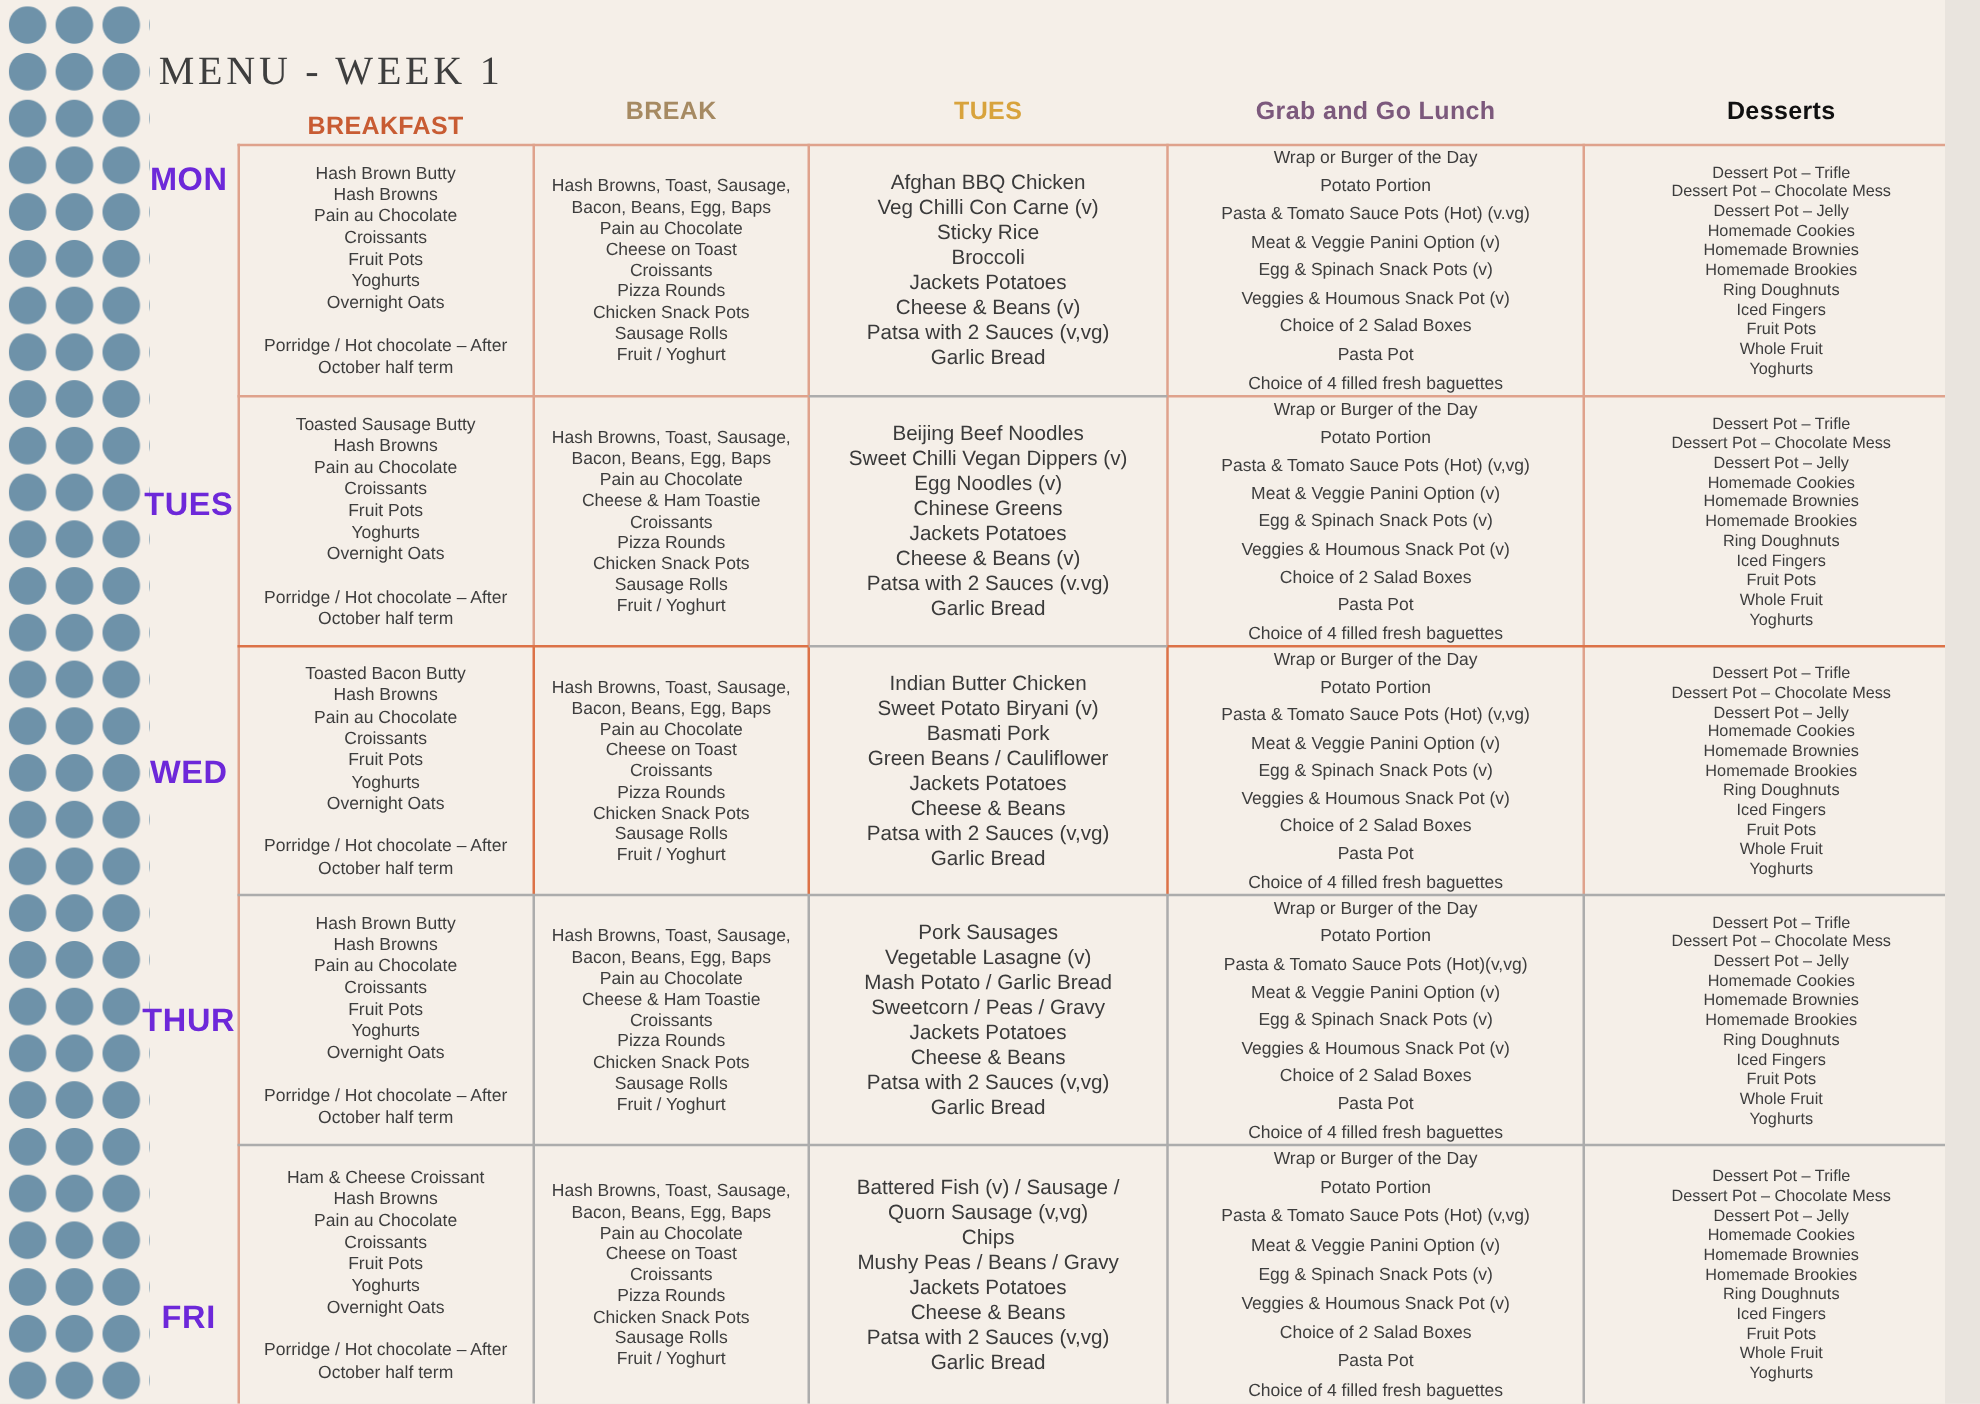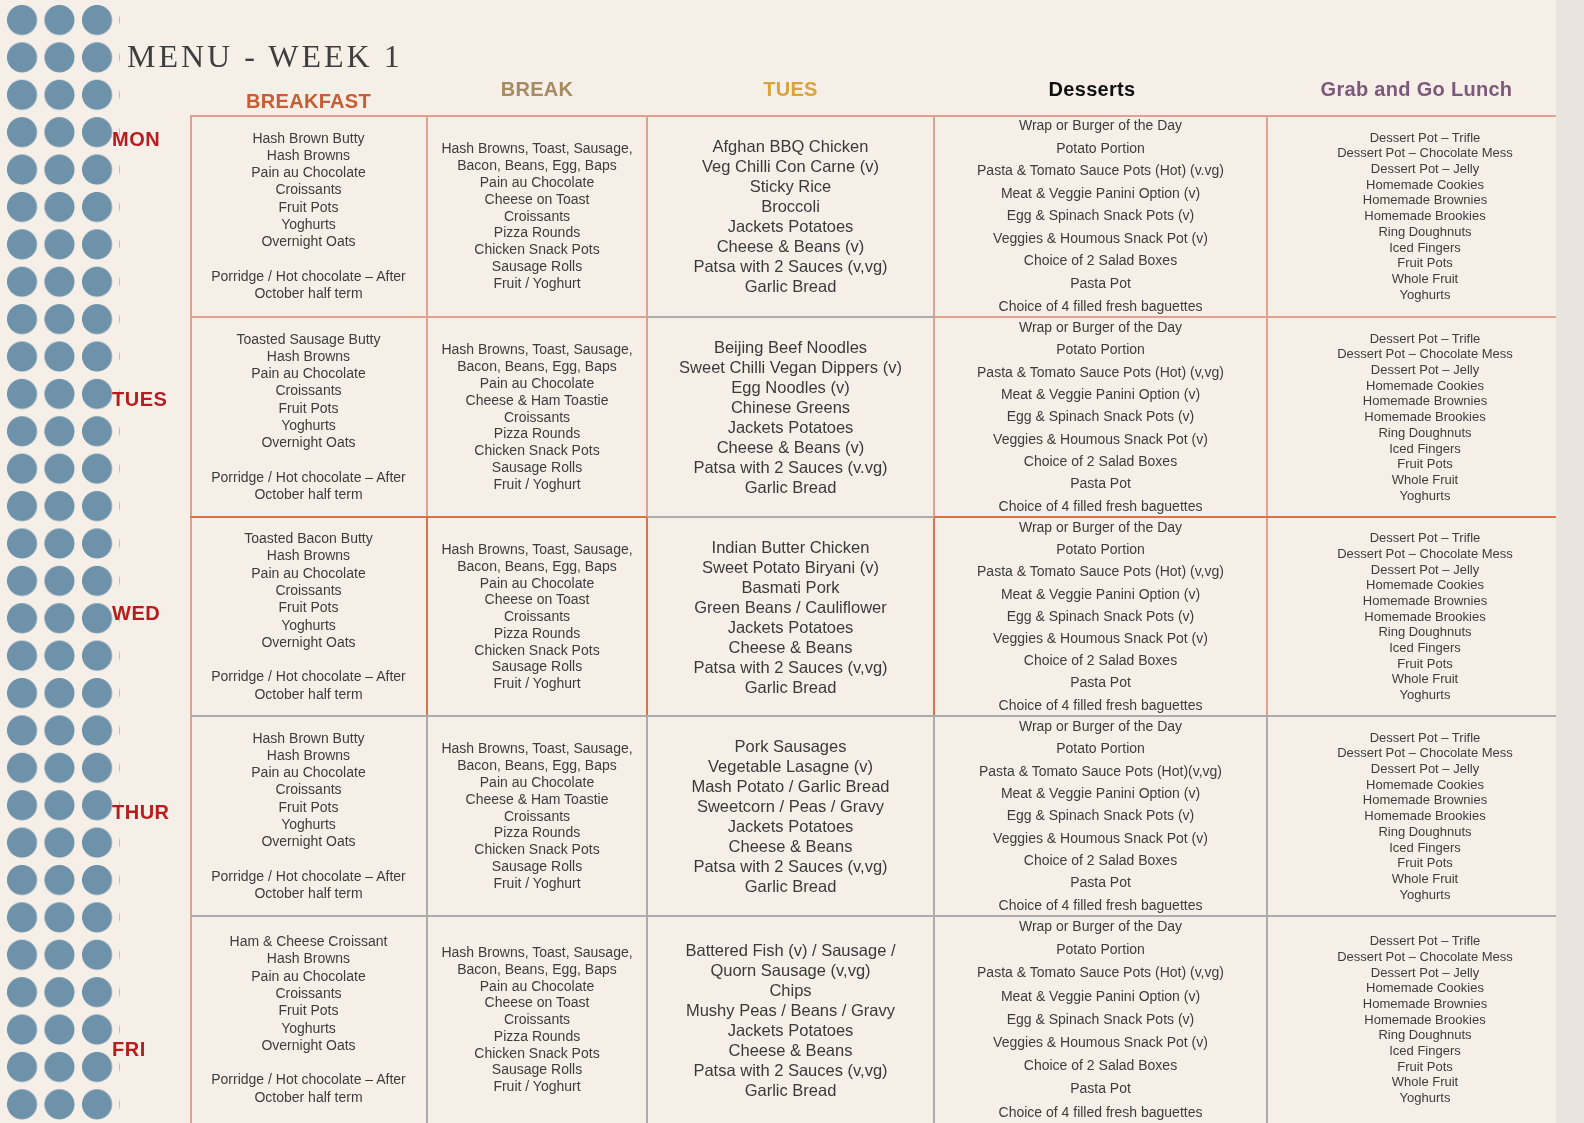--- a/index.html
+++ b/index.html
@@ -36,22 +36,22 @@
     white-space:nowrap;
   }
   .ch-bf{width:237px;color:var(--col-breakfast,#C85C33);margin-top:24px;}
   .ch-br{width:220px;color:var(--col-break,#A68A62);}
   .ch-lu{width:287px;color:var(--col-lunch,#D8A33C);}
   .ch-gg{width:333px;color:var(--col-grab,#7C597C);}
   .ch-ds{width:316px;color:var(--col-desserts,#101010);}
   
   .day-label{
     position:absolute;left:112px;width:78px;
-    text-align:left;font-weight:bold;font-size:20px;
-    color:#b91c1c;letter-spacing:0.5px;
+    text-align:center;font-weight:bold;font-size:26px;
+    color:#6d28d9;letter-spacing:0.5px;
   }
   .day-mon{top:128px;}
   .day-tues{top:388px;}
   .day-wed{top:602px;}
   .day-thur{top:801px;}
   .day-fri{top:1004px;margin-top:34px;}
   
   .table{
     position:absolute;left:190px;top:115px;width:1393px;height:1008px;
   }
@@ -84,22 +84,22 @@
 <div class="page">
 
   <div class="dots"></div>
 
   <div class="page-title">MENU - WEEK 1</div>
 
   <div class="col-headers">
     <div class="col-header ch-bf">BREAKFAST</div>
     <div class="col-header ch-br">BREAK</div>
     <div class="col-header ch-lu">TUES</div>
+    <div class="col-header ch-gg">Grab and Go Lunch</div>
     <div class="col-header ch-ds">Desserts</div>
-    <div class="col-header ch-gg">Grab and Go Lunch</div>
   </div>
 
   <div class="day-label day-mon">MON</div>
   <div class="day-label day-tues">TUES</div>
   <div class="day-label day-wed">WED</div>
   <div class="day-label day-thur">THUR</div>
   <div class="day-label day-fri">FRI</div>
 
   <div class="table">
     <div class="grid">

